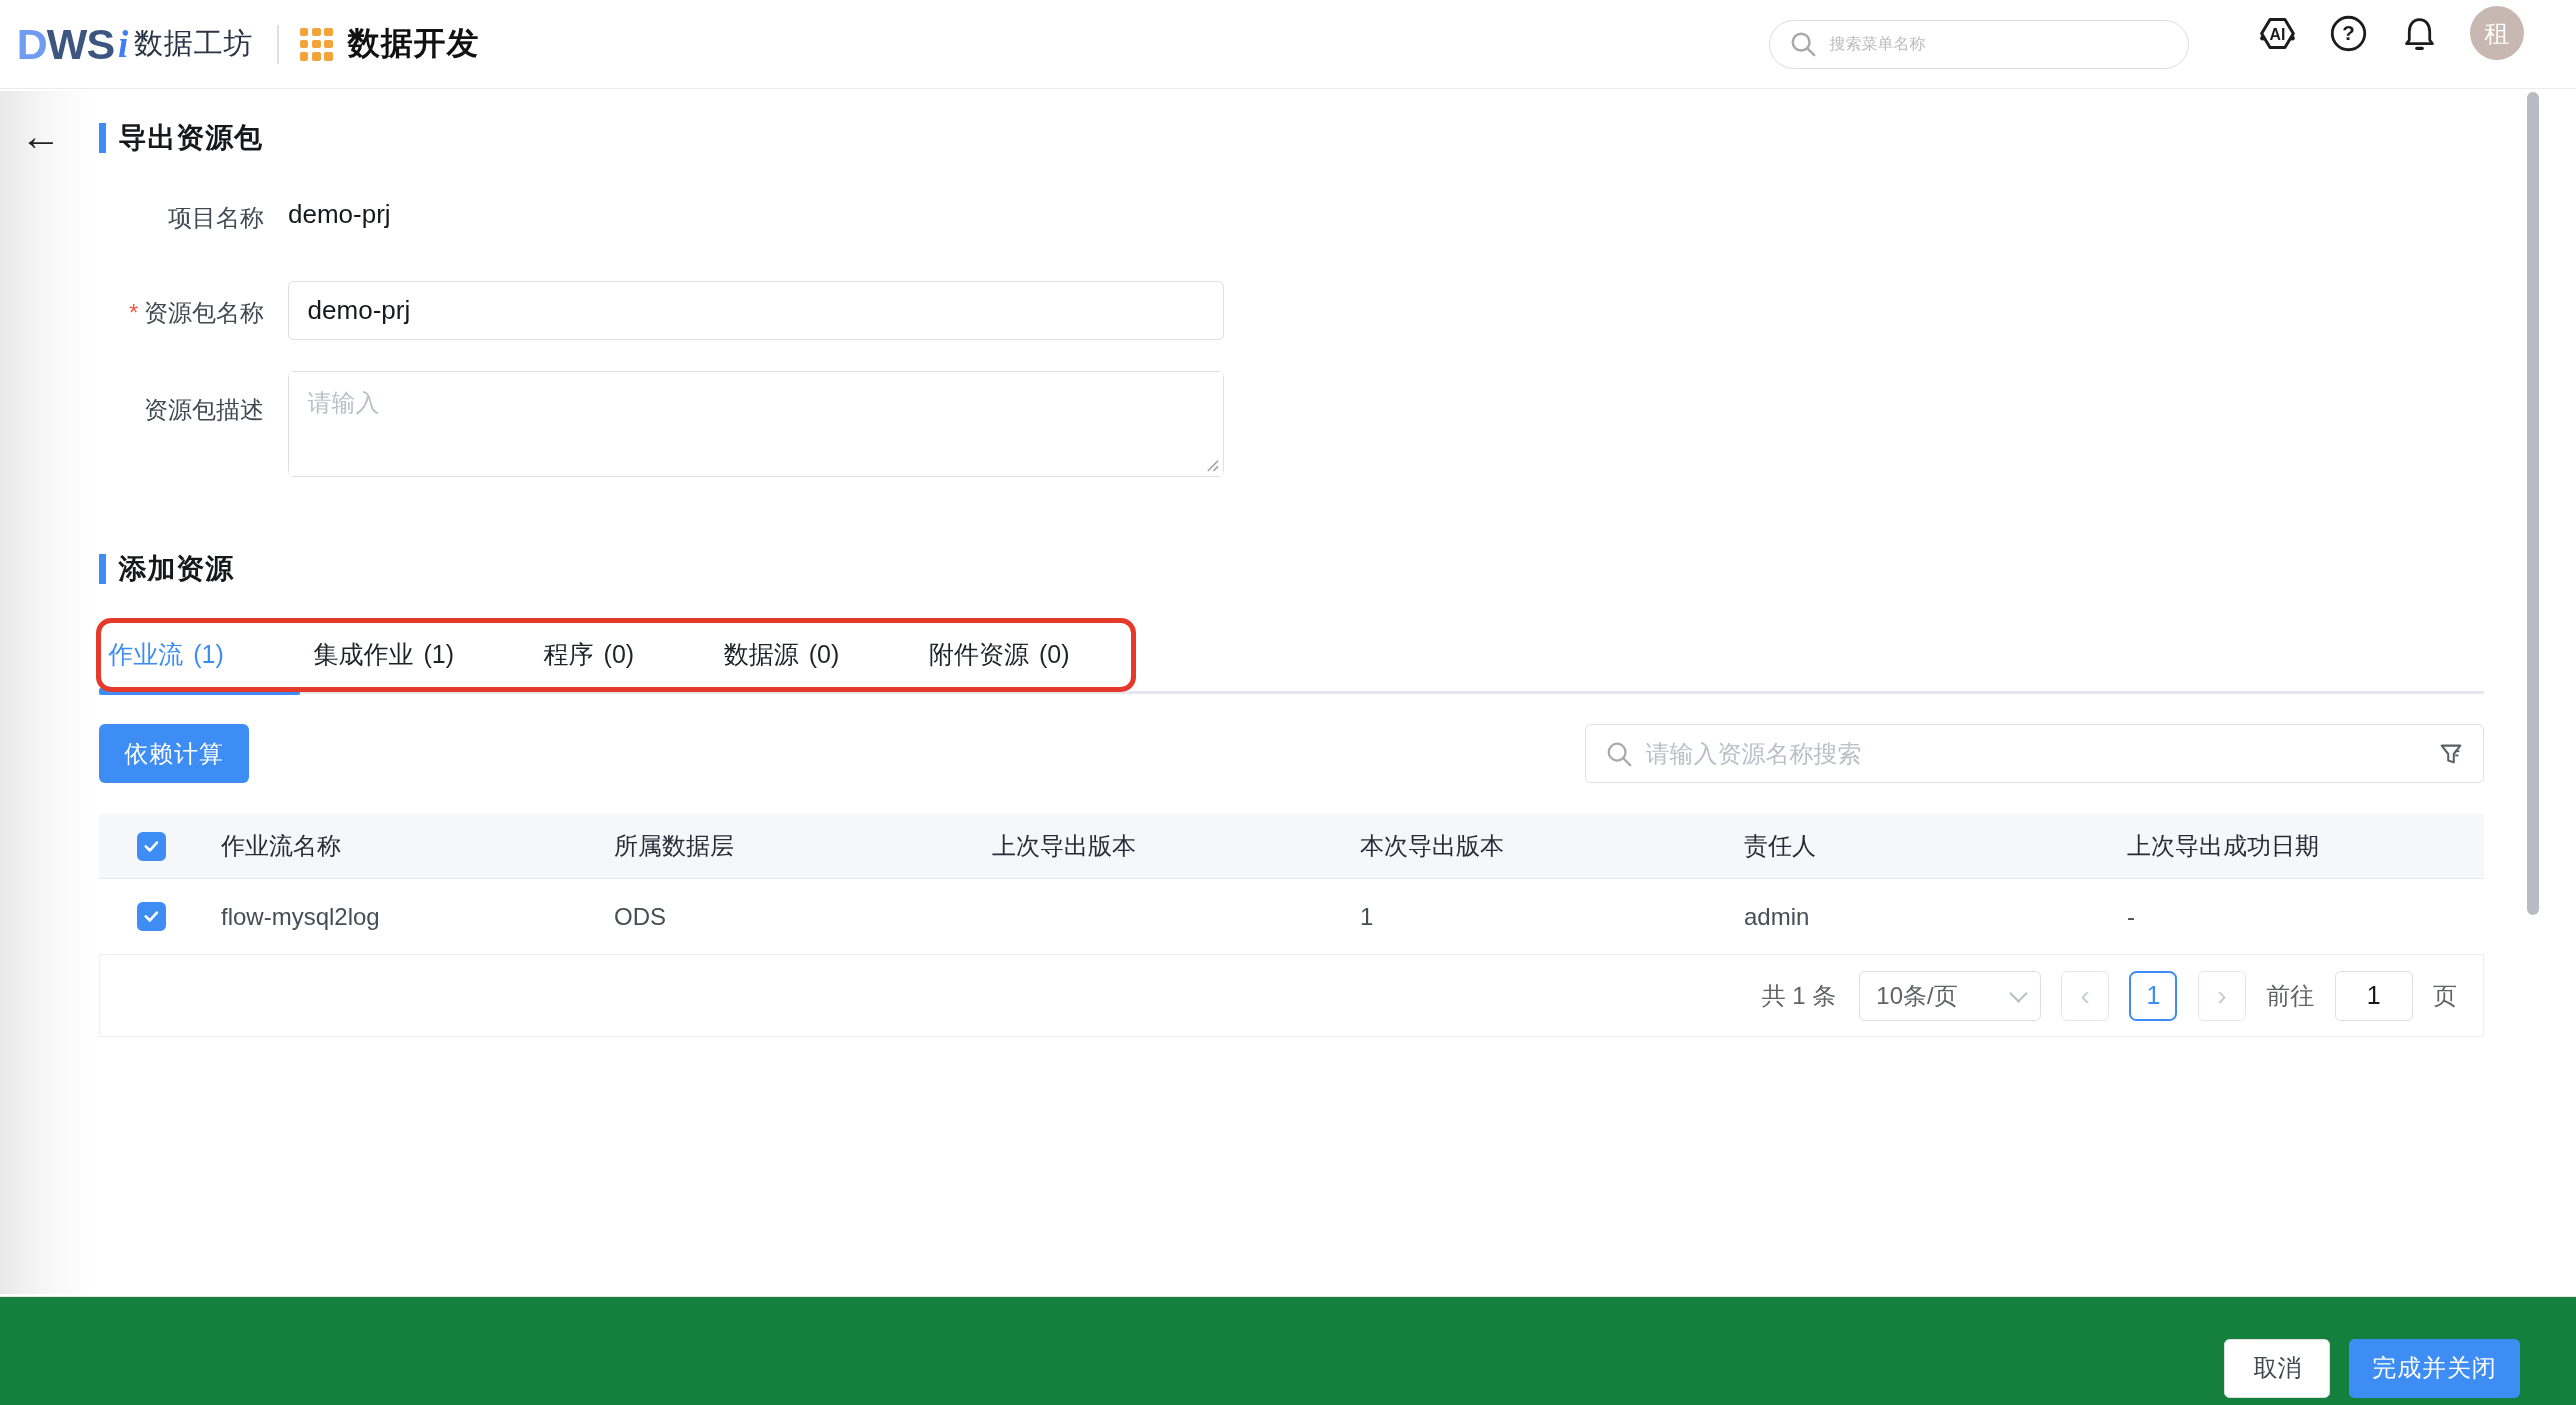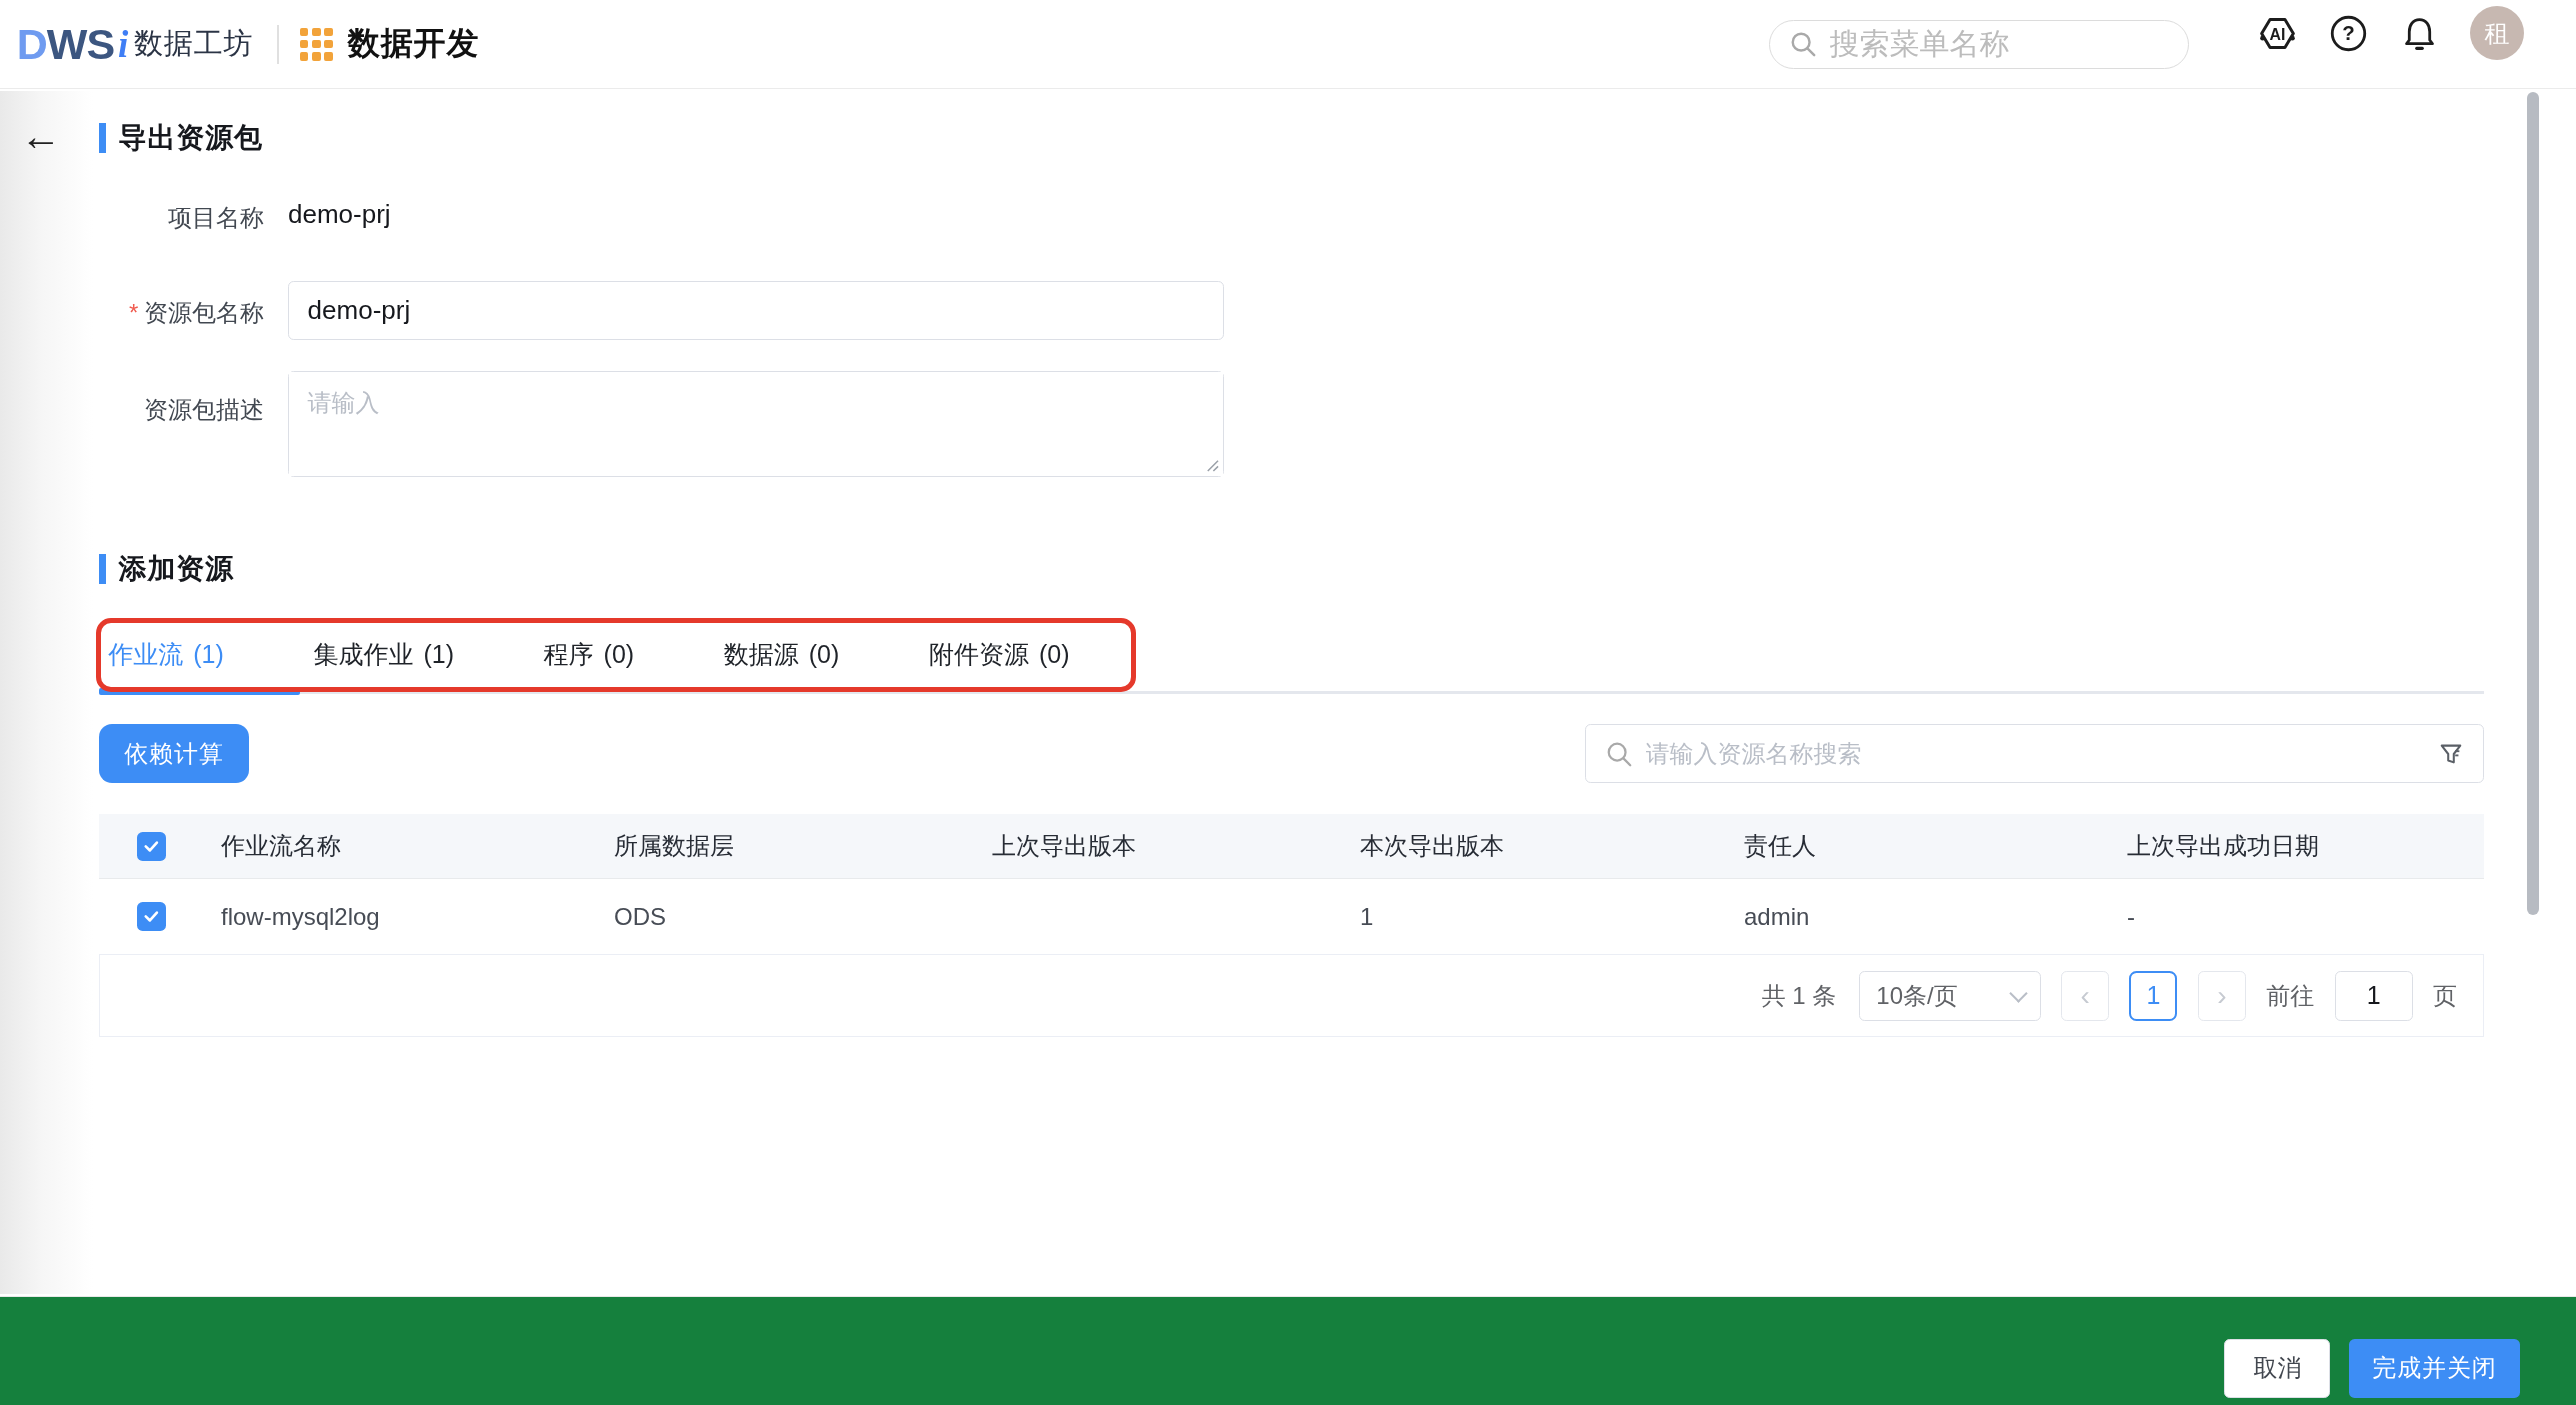--- a/index.html
+++ b/index.html
@@ -19,21 +19,21 @@
   .brand-divider { width:1.9px; height:39px; background:#e0e0e0; margin:0 20.4px 0 24px; }
   .waffle { width:33px; height:33px; display:grid; grid-template-columns:repeat(3,1fr);
             grid-template-rows:repeat(3,1fr); gap:3.7px; margin-right:15px; }
   .waffle span { background:#f2a33a; border-radius:1.9px; }
   .app-title { font-size:32px; font-weight:bold; color:#111; letter-spacing:0.9px; }
 
   .hdr-search { position:absolute; left:1769px; top:19.5px; width:420px; height:49px;
                 border:1.9px solid #dcdcdc; border-radius:25px; display:flex; align-items:center;
                 padding:0 18.6px; background:#fff; }
   .hdr-search svg { flex:0 0 auto; }
-  .hdr-search input { border:none; outline:none; font-size:30px; margin-left:13px; width:316px;
+  .hdr-search input { border:none; outline:none; font-size:16px; margin-left:13px; width:316px;
                       font-family:"Liberation Sans", sans-serif; color:#333; background:transparent; }
   .hdr-search input::placeholder { color:#bcbcbc; }
 
   .hdr-icons { position:absolute; right:52px; top:0; height:66px; display:flex; align-items:center; gap:30px; }
   .hicon { width:41px; height:41px; display:flex; align-items:center; justify-content:center; cursor:pointer; }
   .avatar { width:54px; height:54px; border-radius:50%; background:#c7b8b1; color:#fff;
             display:flex; align-items:center; justify-content:center; font-size:25px; }
 
   
   .gutter { position:absolute; left:0; top:91px; width:93px; height:1203px;
@@ -66,21 +66,21 @@
   .tabs { position:absolute; left:99px; top:624px; width:2385px; height:61px;
           display:flex; align-items:center; }
   .tab { display:flex; align-items:center; gap:10px; font-size:25px; color:#1f2329;
          cursor:pointer; margin-right:71px; padding:0 9.3px; white-space:nowrap; }
   .tab.active { color:#3d8df5; }
   .tabs-track { position:absolute; left:99px; top:691px; width:2385px; height:2.8px; background:#e4e7ed; }
   .tabs-ink { position:absolute; left:99px; top:688px; width:201px; height:6.5px; background:#3d8df5; border-radius:1.9px; z-index:2; }
 
   
   .dep-btn { position:absolute; left:99px; top:724px; width:150px; height:59px; background:#3d8df5;
-             border:none; border-radius:13px; color:#fff; font-size:24px; cursor:pointer;
+             border:none; border-radius:6px; color:#fff; font-size:24px; cursor:pointer;
              font-family:"Liberation Sans", sans-serif; letter-spacing:0.9px; }
   .res-search { position:absolute; left:1585px; top:724px; width:899px; height:59px;
                 border:1.9px solid #dcdfe6; border-radius:5.6px; display:flex; align-items:center;
                 padding:0 18.6px; background:#fff; }
   .res-search input { border:none; outline:none; font-size:24px; margin-left:13px; flex:1;
                       font-family:"Liberation Sans", sans-serif; color:#333; background:transparent; }
   .res-search input::placeholder { color:#b9bec7; }
 
   
   .table { position:absolute; left:99px; top:814px; width:2385px; }

